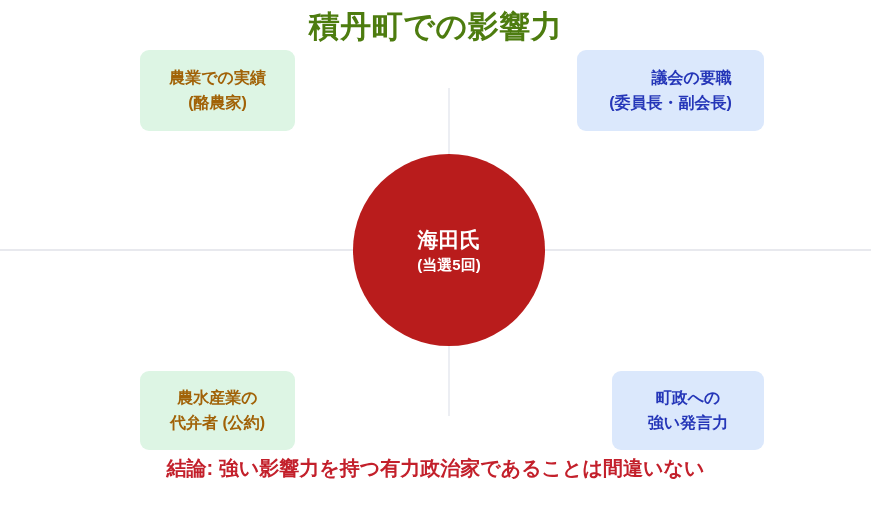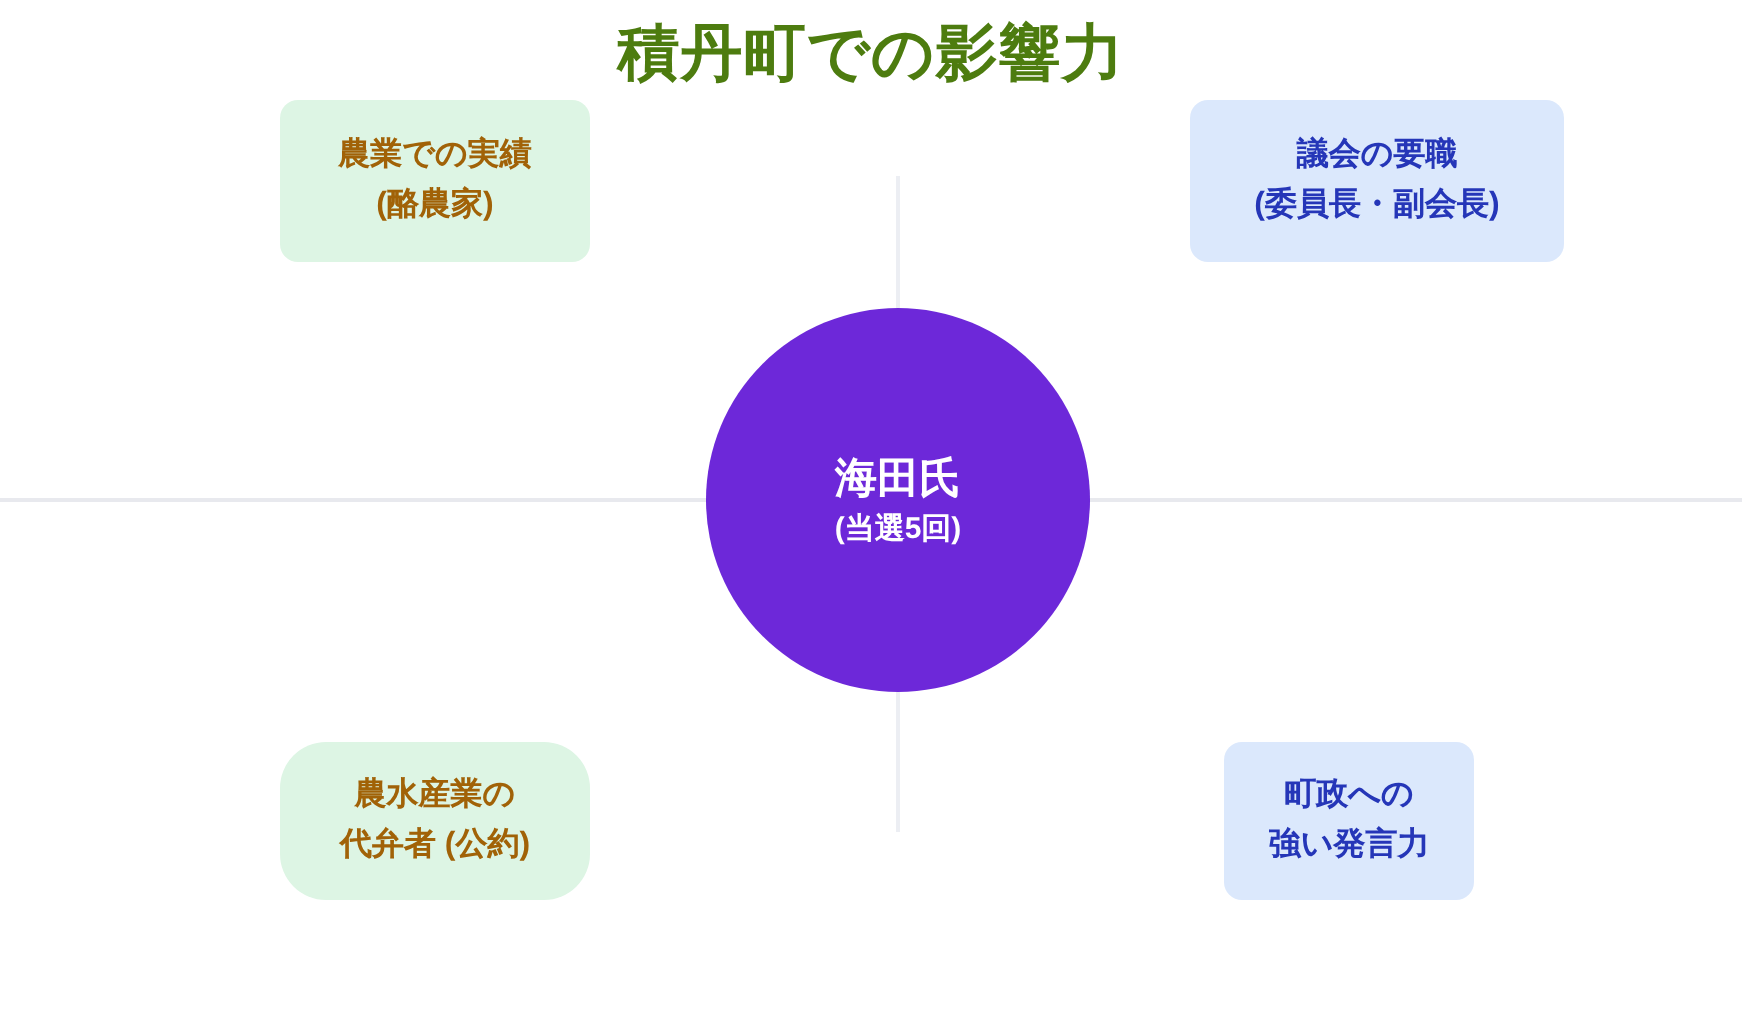--- a/index.html
+++ b/index.html
@@ -52,21 +52,21 @@
   }
 
   
   .center-node {
     position: absolute;
     left: 353px;
     top: 154px;
     width: 192px;
     height: 192px;
     border-radius: 50%;
-    background: #6d28d9;
+    background: #b91c1c;
     display: flex;
     flex-direction: column;
     align-items: center;
     justify-content: center;
     color: #ffffff;
     text-align: center;
   }
   .center-node .node-name {
     font-size: 21px;
     font-weight: bold;
@@ -100,23 +100,23 @@
   .card.green {
     background: #ddf5e4;
     color: #a16207;
   }
   .card.blue {
     background: #dbe8fc;
     color: #2536b8;
   }
 
   .card-tl { left: 140px; top: 50px;  width: 155px; height: 81px; }
-  .card-tr { left: 595px; top: 50px;  width: 187px; height: 81px; }
-  .card-bl { left: 140px; top: 371px; width: 155px; height: 79px; border-radius: 23px; }
-  .card-br { left: 612px; top: 371px; width: 125px; height: 79px; }
+  .card-tr { left: 577px; top: 50px;  width: 187px; height: 81px; text-align: right; }
+  .card-bl { left: 140px; top: 371px; width: 155px; height: 79px; }
+  .card-br { left: 612px; top: 371px; width: 152px; height: 79px; }
 
   
   .conclusion {
     position: absolute;
     left: 0;
     top: 455px;
     width: 871px;
     text-align: center;
     font-size: 20px;
     font-weight: bold;
@@ -153,14 +153,15 @@
   <div class="card blue card-br">
     <span class="card-text">町政への
 強い発言力</span>
   </div>
 
   <div class="center-node">
     <div class="node-name">海田氏</div>
     <div class="node-sub">(当選5回)</div>
   </div>
 
+  <div class="conclusion">結論: 強い影響力を持つ有力政治家であることは間違いない</div>
 
 </div>
 
 </body></html>

